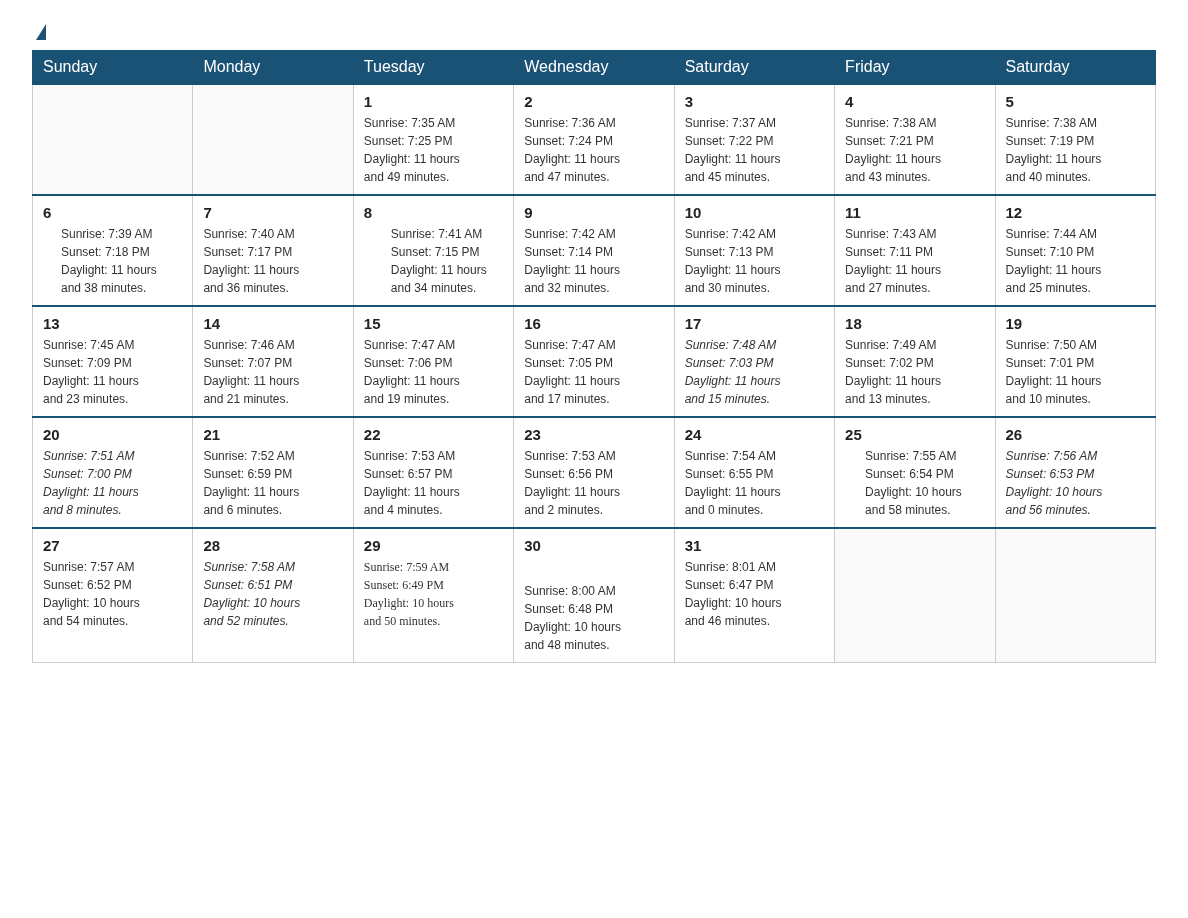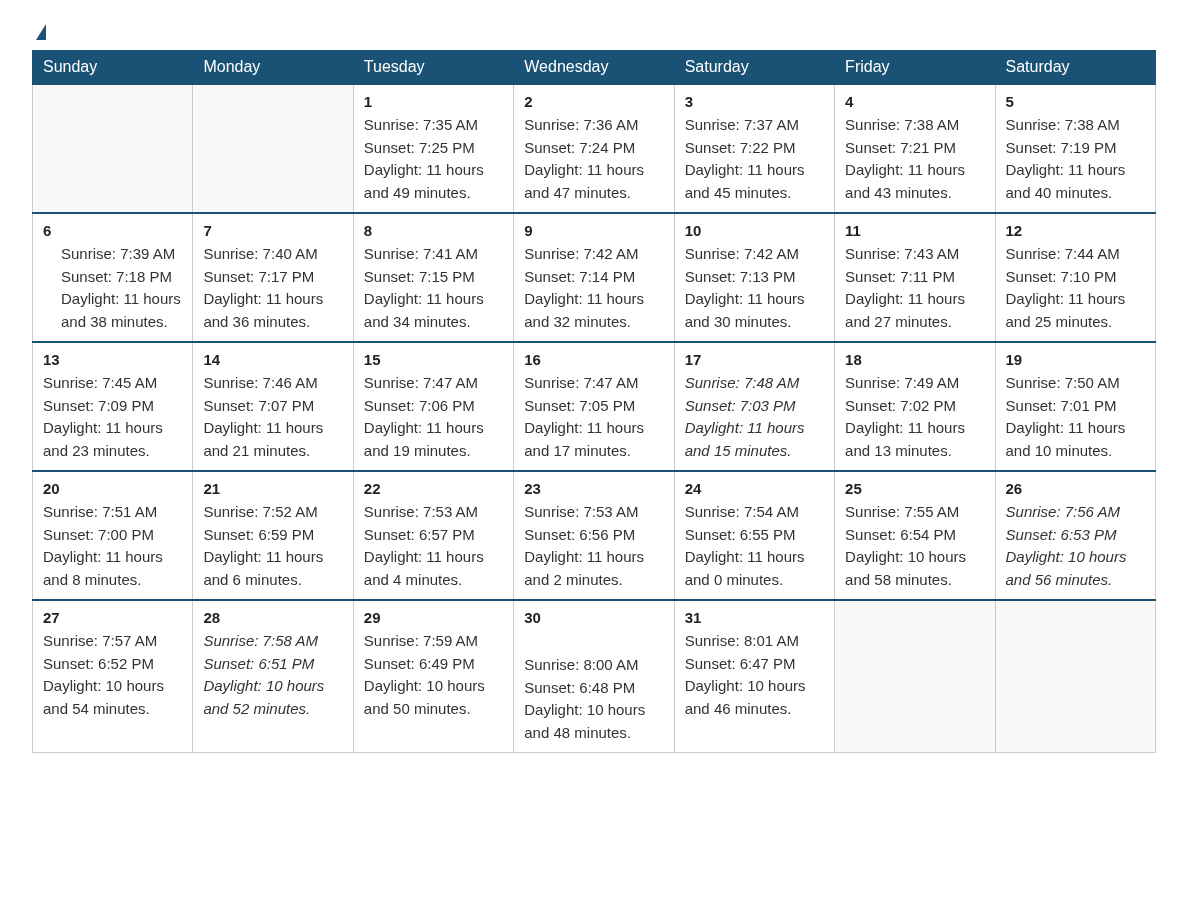--- a/index.html
+++ b/index.html
@@ -83,21 +83,21 @@
       color: #333;
     }
     .day-number {
       font-size: 15px;
       font-weight: bold;
       color: #222;
       display: block;
       margin-bottom: 4px;
     }
     .day-info {
-      font-size: 15px;
+      font-size: 12px;
       color: #333;
       line-height: 1.5;
     }
     .empty-cell {
       background: #f9f9f9;
     }
     tr.week-row td {
       border-top: 2px solid #1a5276;
     }
   </style>
@@ -180,21 +180,21 @@
         </td>
         <td>
           <span class="day-number">7</span>
           <div class="day-info" style="white-space: pre-line;">Sunrise: 7:40 AM
 Sunset: 7:17 PM
 Daylight: 11 hours
 and 36 minutes.</div>
         </td>
         <td>
           <span class="day-number">8</span>
-          <div class="day-info" style="white-space: pre-line;">Sunrise: 7:41 AM
+          <div class="day-info" style="white-space: pre-line; margin-left: 27px;">Sunrise: 7:41 AM
 Sunset: 7:15 PM
 Daylight: 11 hours
 and 34 minutes.</div>
         </td>
         <td>
           <span class="day-number">9</span>
           <div class="day-info" style="white-space: pre-line;">Sunrise: 7:42 AM
 Sunset: 7:14 PM
 Daylight: 11 hours
 and 32 minutes.</div>
@@ -268,21 +268,21 @@
           <span class="day-number">19</span>
           <div class="day-info" style="white-space: pre-line;">Sunrise: 7:50 AM
 Sunset: 7:01 PM
 Daylight: 11 hours
 and 10 minutes.</div>
         </td>
       </tr>
       <tr class="week-row">
         <td>
           <span class="day-number">20</span>
-          <div class="day-info" style="white-space: pre-line;">Sunrise: 7:51 AM
+          <div class="day-info" style="white-space: pre-line; font-style: italic;">Sunrise: 7:51 AM
 Sunset: 7:00 PM
 Daylight: 11 hours
 and 8 minutes.</div>
         </td>
         <td>
           <span class="day-number">21</span>
           <div class="day-info" style="white-space: pre-line;">Sunrise: 7:52 AM
 Sunset: 6:59 PM
 Daylight: 11 hours
 and 6 minutes.</div>
@@ -303,21 +303,21 @@
         </td>
         <td>
           <span class="day-number">24</span>
           <div class="day-info" style="white-space: pre-line;">Sunrise: 7:54 AM
 Sunset: 6:55 PM
 Daylight: 11 hours
 and 0 minutes.</div>
         </td>
         <td>
           <span class="day-number">25</span>
-          <div class="day-info" style="white-space: pre-line;">Sunrise: 7:55 AM
+          <div class="day-info" style="white-space: pre-line; margin-left: 20px;">Sunrise: 7:55 AM
 Sunset: 6:54 PM
 Daylight: 10 hours
 and 58 minutes.</div>
         </td>
         <td>
           <span class="day-number">26</span>
           <div class="day-info" style="white-space: pre-line; font-style: italic;">Sunrise: 7:56 AM
 Sunset: 6:53 PM
 Daylight: 10 hours
 and 56 minutes.</div>
@@ -333,21 +333,21 @@
         </td>
         <td>
           <span class="day-number">28</span>
           <div class="day-info" style="white-space: pre-line; font-style: italic;">Sunrise: 7:58 AM
 Sunset: 6:51 PM
 Daylight: 10 hours
 and 52 minutes.</div>
         </td>
         <td>
           <span class="day-number">29</span>
-          <div class="day-info" style="white-space: pre-line;">Sunrise: 7:59 AM
+          <div class="day-info" style="white-space: pre-line; font-family: Liberation Serif, serif;">Sunrise: 7:59 AM
 Sunset: 6:49 PM
 Daylight: 10 hours
 and 50 minutes.</div>
         </td>
         <td>
           <span class="day-number">30</span>
           <div class="day-info" style="white-space: pre-line; margin-top: 28px;">Sunrise: 8:00 AM
 Sunset: 6:48 PM
 Daylight: 10 hours
 and 48 minutes.</div>

